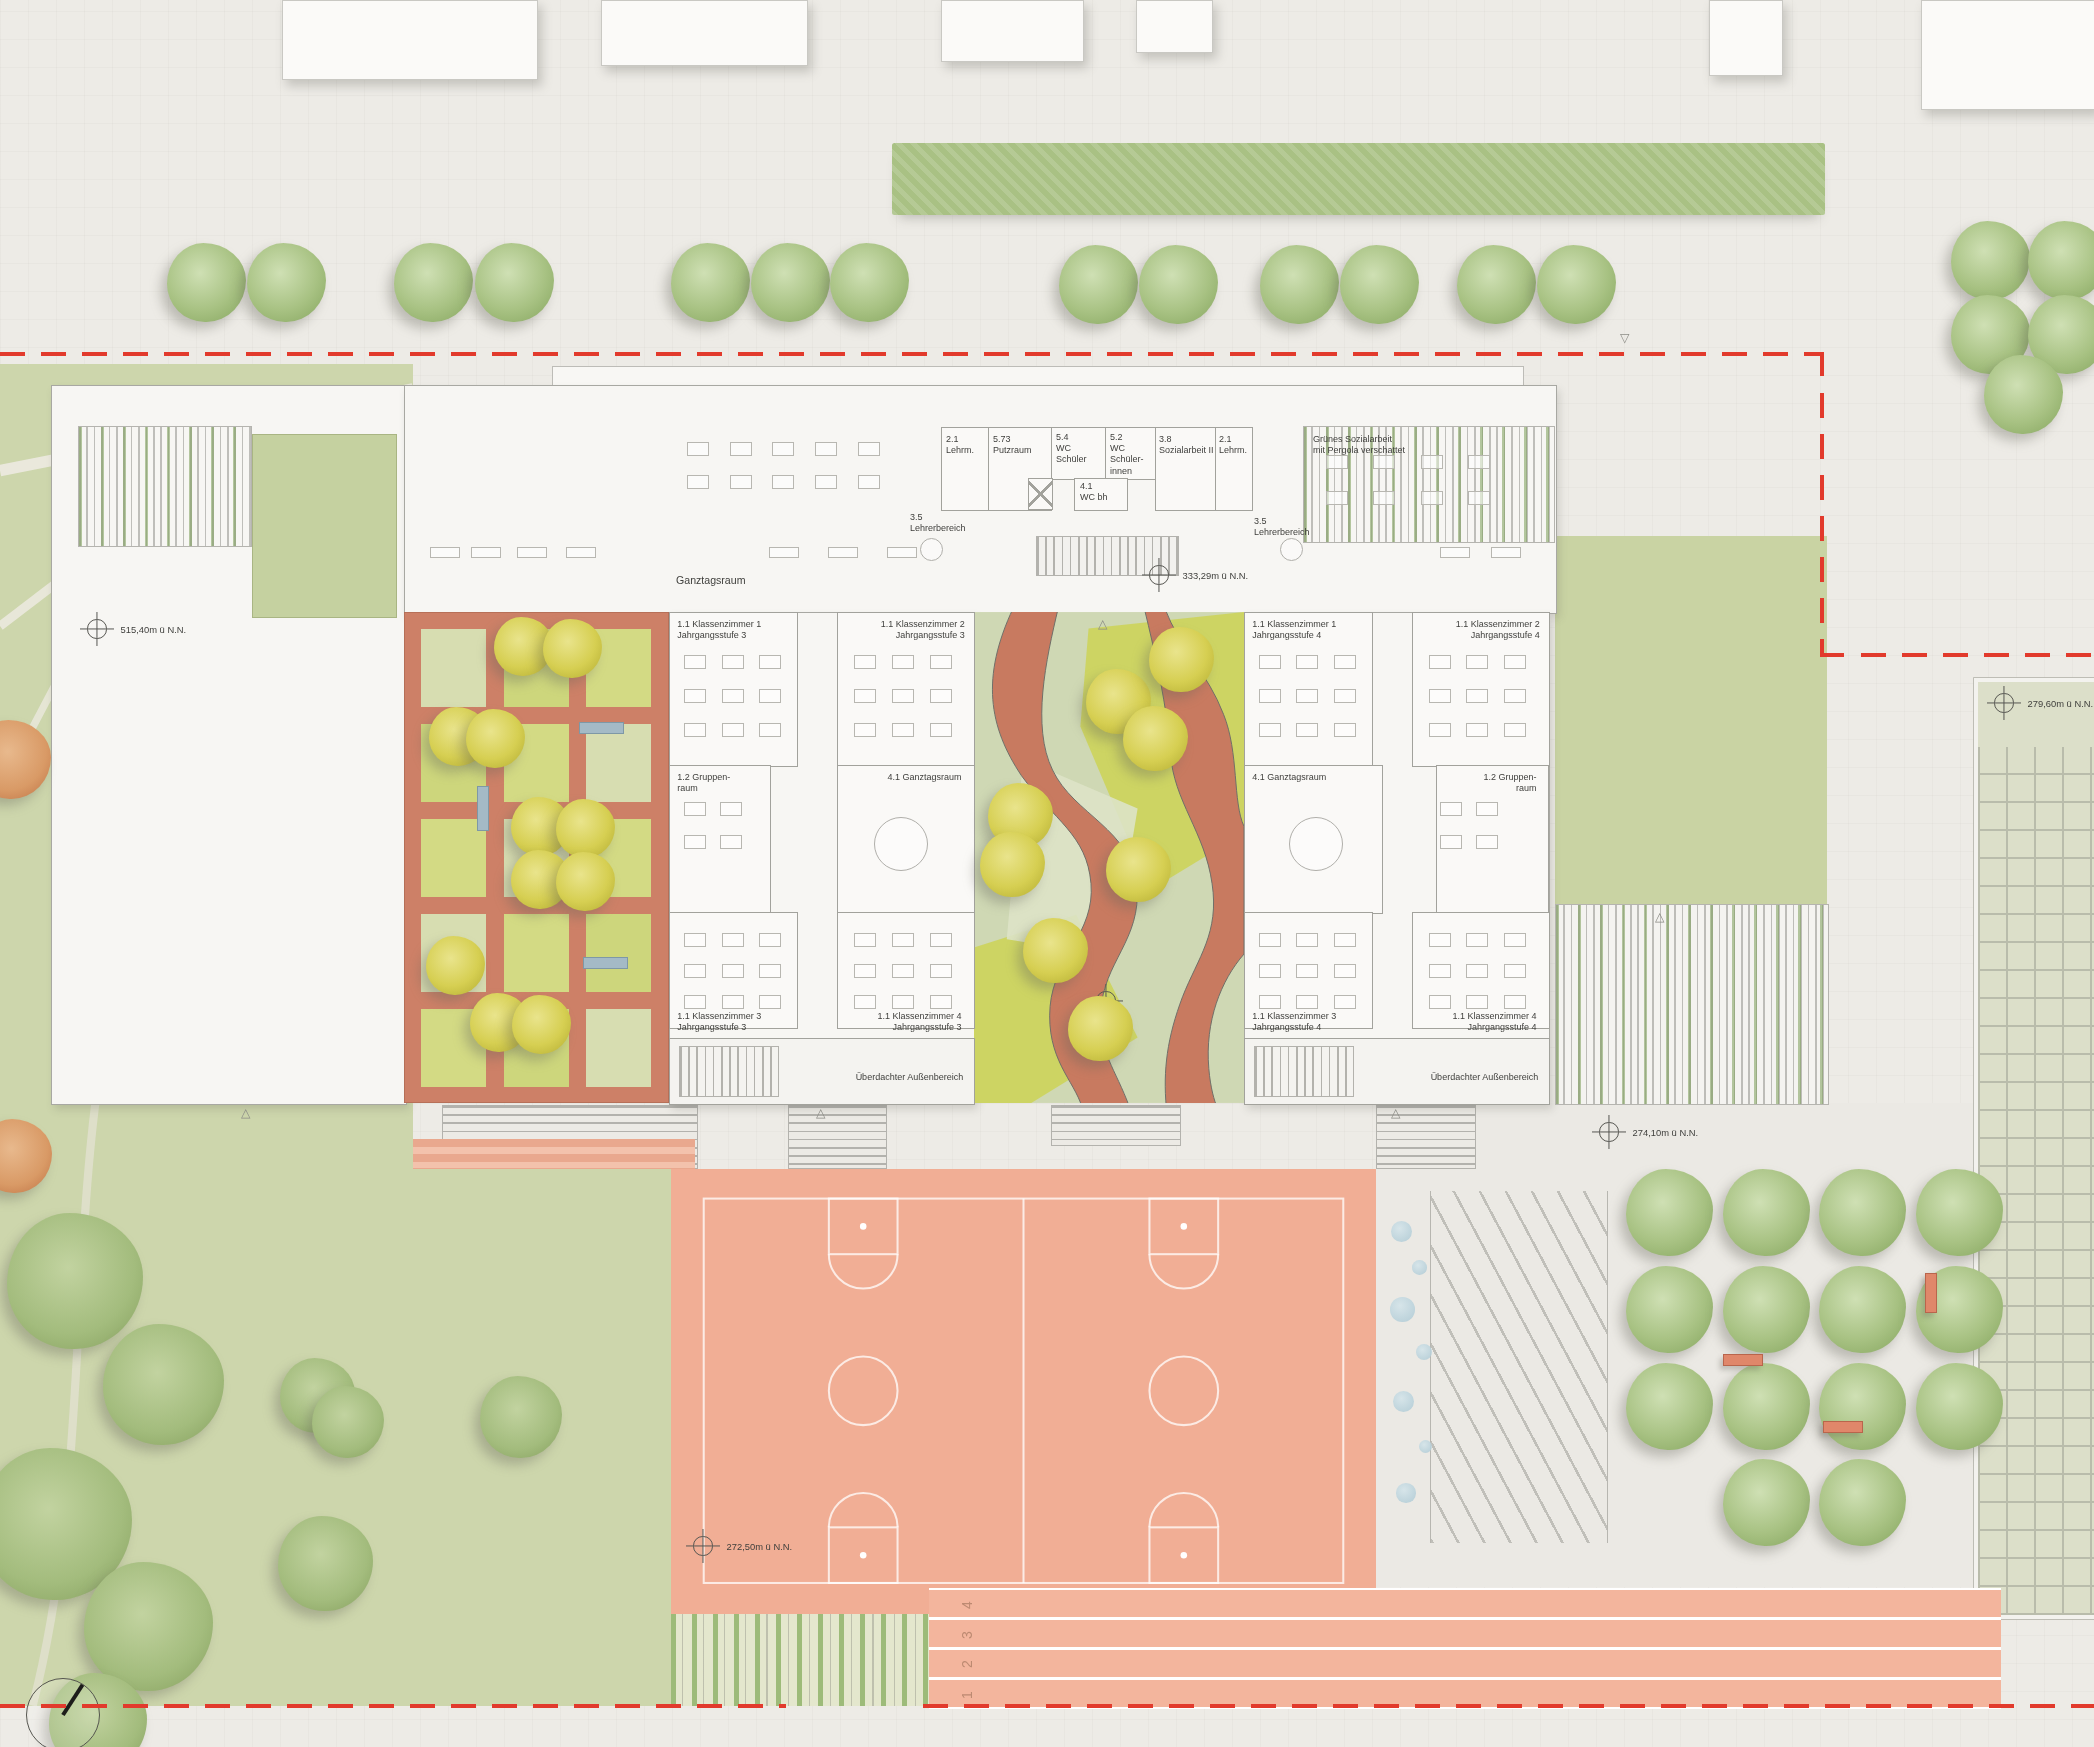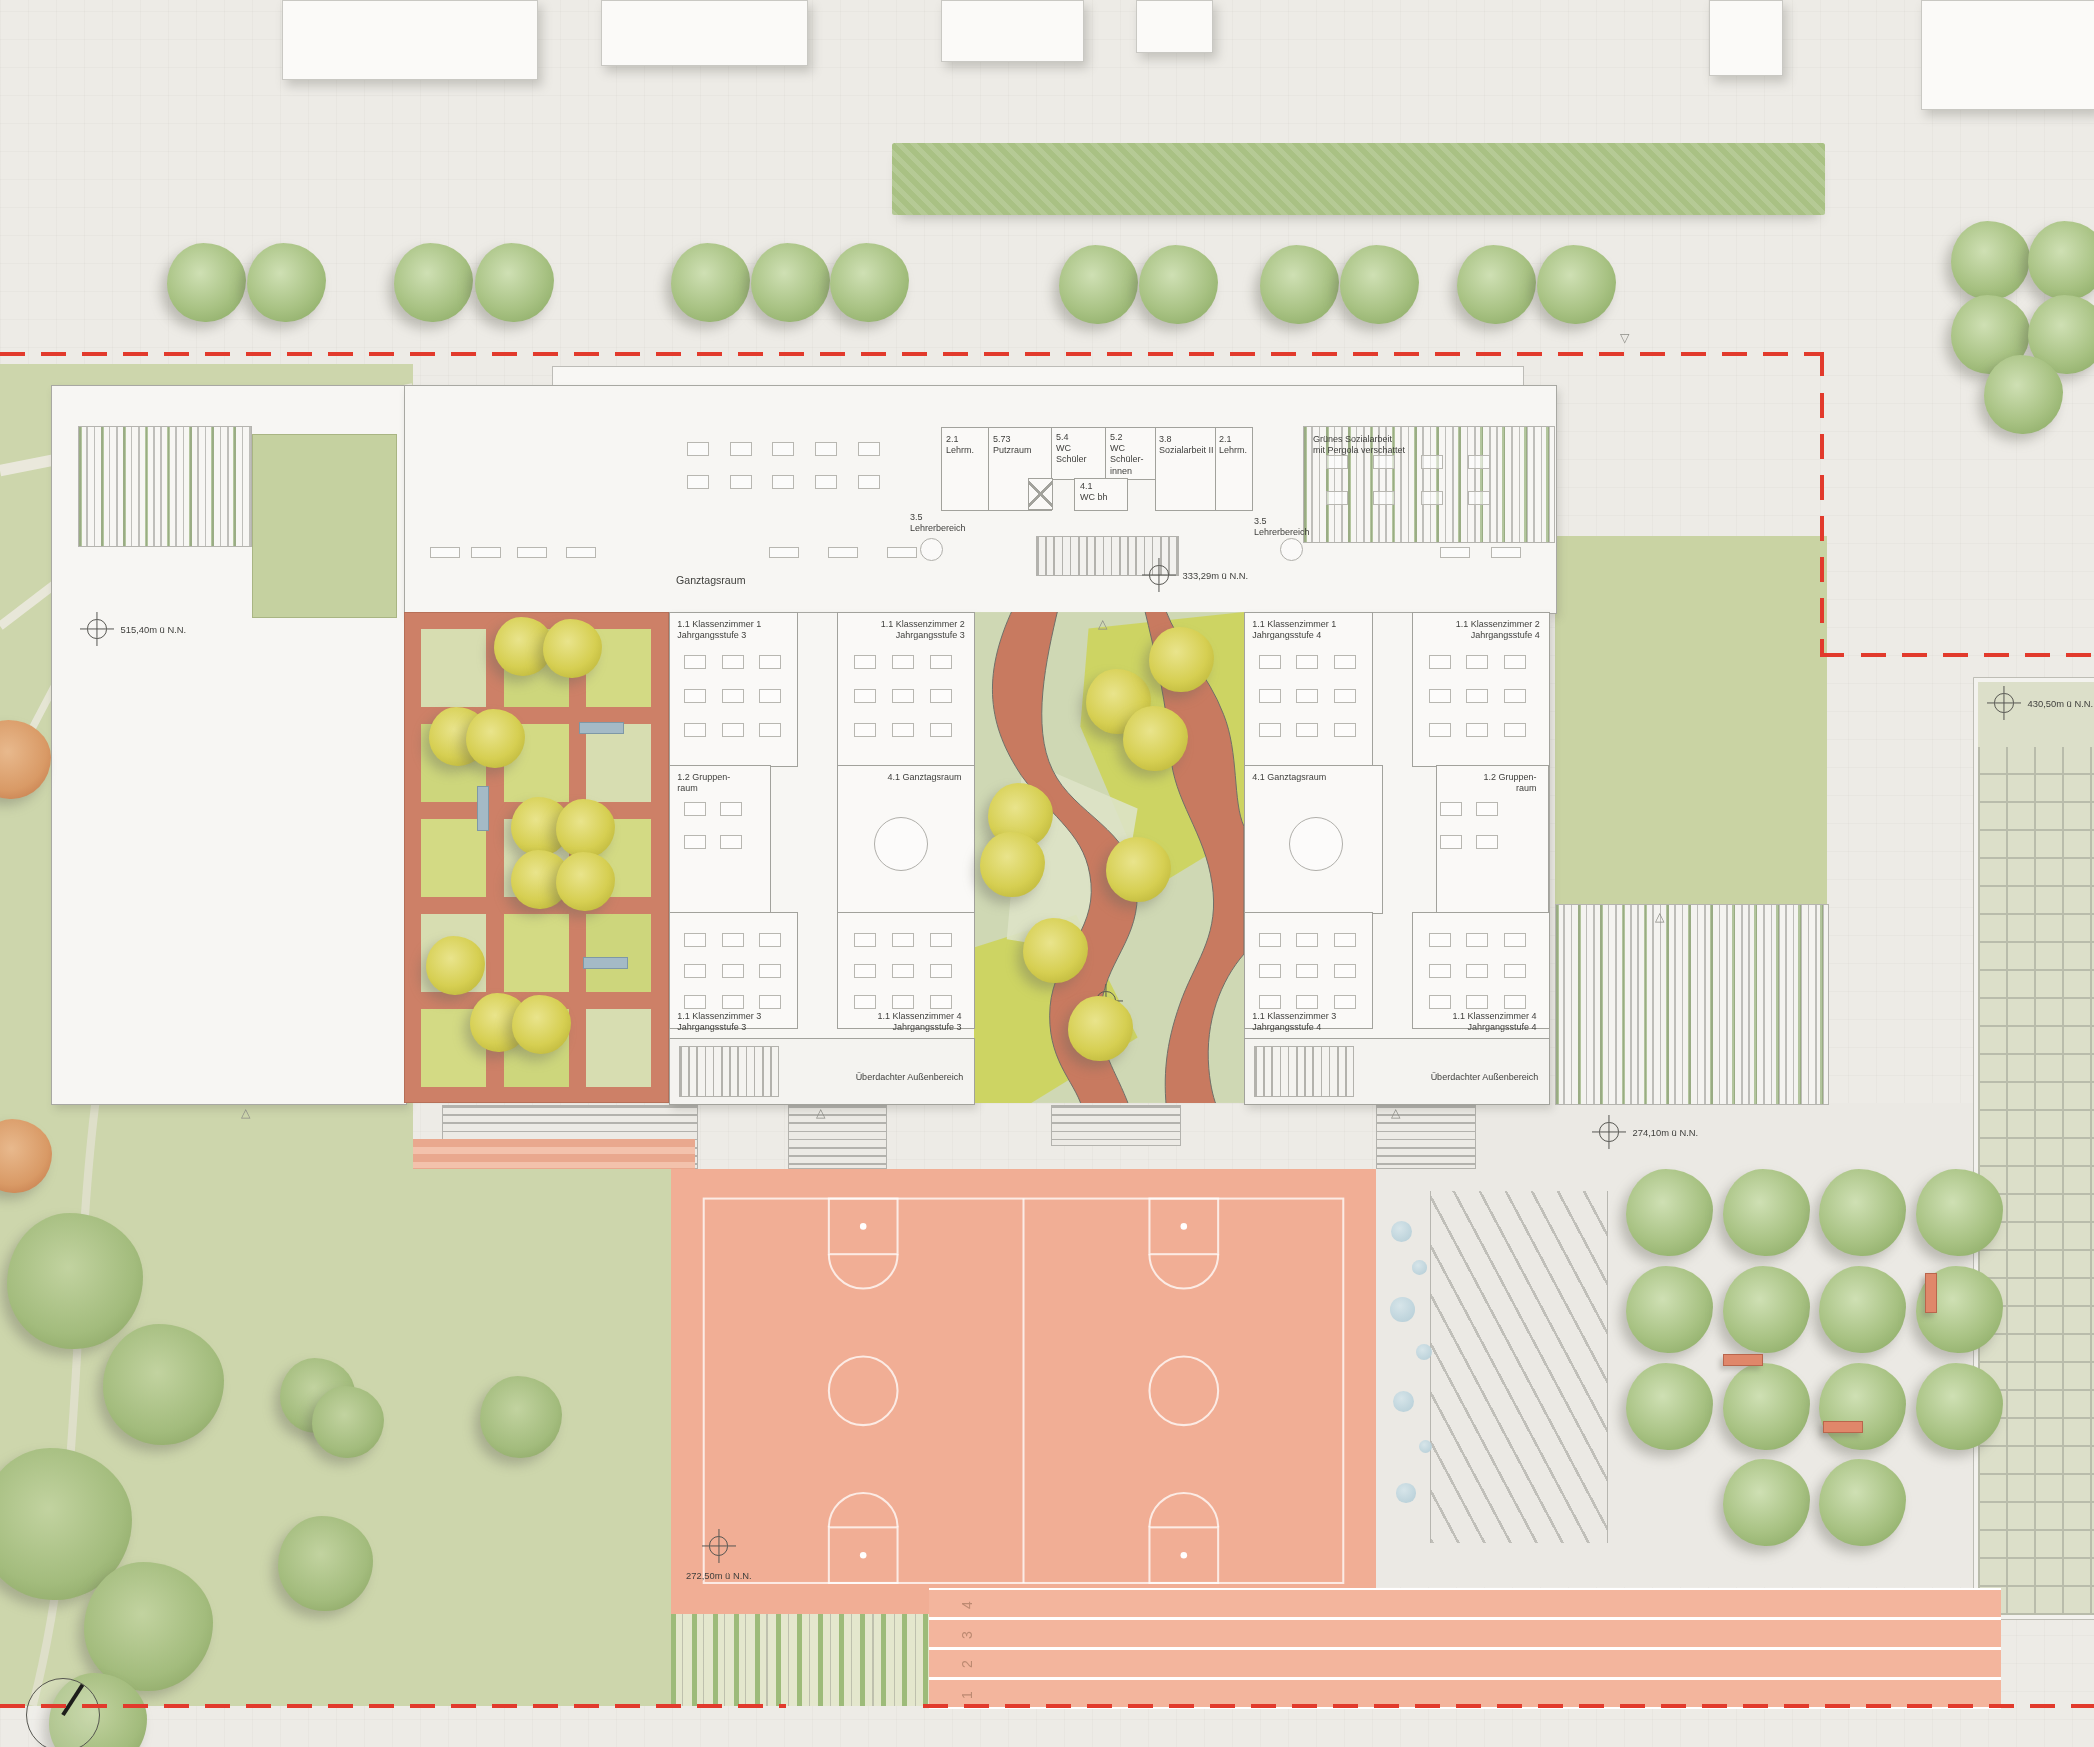--- a/index.html
+++ b/index.html
@@ -223,21 +223,21 @@
 
 <div class="abs" style="left:1974px;top:678px;width:121px;height:933px;background:#dcdfc9;border:4.9px solid #f3f2ee;box-shadow:0 0 0 0.8px #b2b2aa;z-index:3;">
   <div class="abs" style="left:0;top:65px;right:0;bottom:0;background-image:
     repeating-linear-gradient(90deg,#b9bcab 0 1.6px,transparent 1.6px 28px),
     repeating-linear-gradient(0deg,#b9bcab 0 1.6px,transparent 1.6px 28px);"></div>
 </div>
 <div class="lvl" style="left:1987px;top:686px;">
   <span class="cross">
       <i></i>
     </span>
-  <span>430,50m ü N.N.</span>
+  <span>279,60m ü N.N.</span>
 </div>
 
 <div class="abs hatch-h" style="left:442px;top:1105px;width:254px;height:62px;background-color:#eceae5;z-index:4;"></div>
 <div class="abs" style="left:413px;top:1139px;width:282px;height:29.5px;z-index:5;background:repeating-linear-gradient(180deg,#e9a88e 0 8.2px,#f3c2ac 8.2px 14.7px);"></div>
 <div class="abs hatch-h" style="left:788px;top:1105px;width:97px;height:62px;background-color:#eceae5;z-index:4;"></div>
 <div class="abs hatch-h" style="left:1051px;top:1105px;width:128px;height:39px;background-color:#eceae5;z-index:4;"></div>
 <div class="abs hatch-h" style="left:1376px;top:1105px;width:98px;height:62px;background-color:#eceae5;z-index:4;"></div>
 
 <div class="tri" style="left:241px;top:1106px;">△</div>
 <div class="tri" style="left:816px;top:1106px;">△</div>
@@ -262,21 +262,21 @@
         <path d="M669,438 A42,42 0 0,0 585,438"></path>
     </g>
     <g fill="#ffffff">
       <circle cx="235" cy="70" r="4"></circle>
         <circle cx="235" cy="472" r="4"></circle>
       <circle cx="627" cy="70" r="4"></circle>
         <circle cx="627" cy="472" r="4"></circle>
     </g>
   </svg>
 </div>
-<div class="lvl" style="left:686px;top:1529px;z-index:45;flex-direction:column;">
+<div class="lvl" style="left:686px;top:1529px;z-index:45;">
   <span class="cross">
       <i></i>
     </span>
   <span>272,50m ü N.N.</span>
 </div>
 
 <div class="abs" style="left:929px;top:1588px;width:1072px;height:119px;z-index:3;border-top:2.5px solid #fff;
   background:repeating-linear-gradient(180deg,#f3b59d 0 27.4px,#ffffff 27.4px 30px);">
   <span class="lane-num" style="left:34px;top:6.5px;">4</span>
   <span class="lane-num" style="left:34px;top:37px;">3</span>

